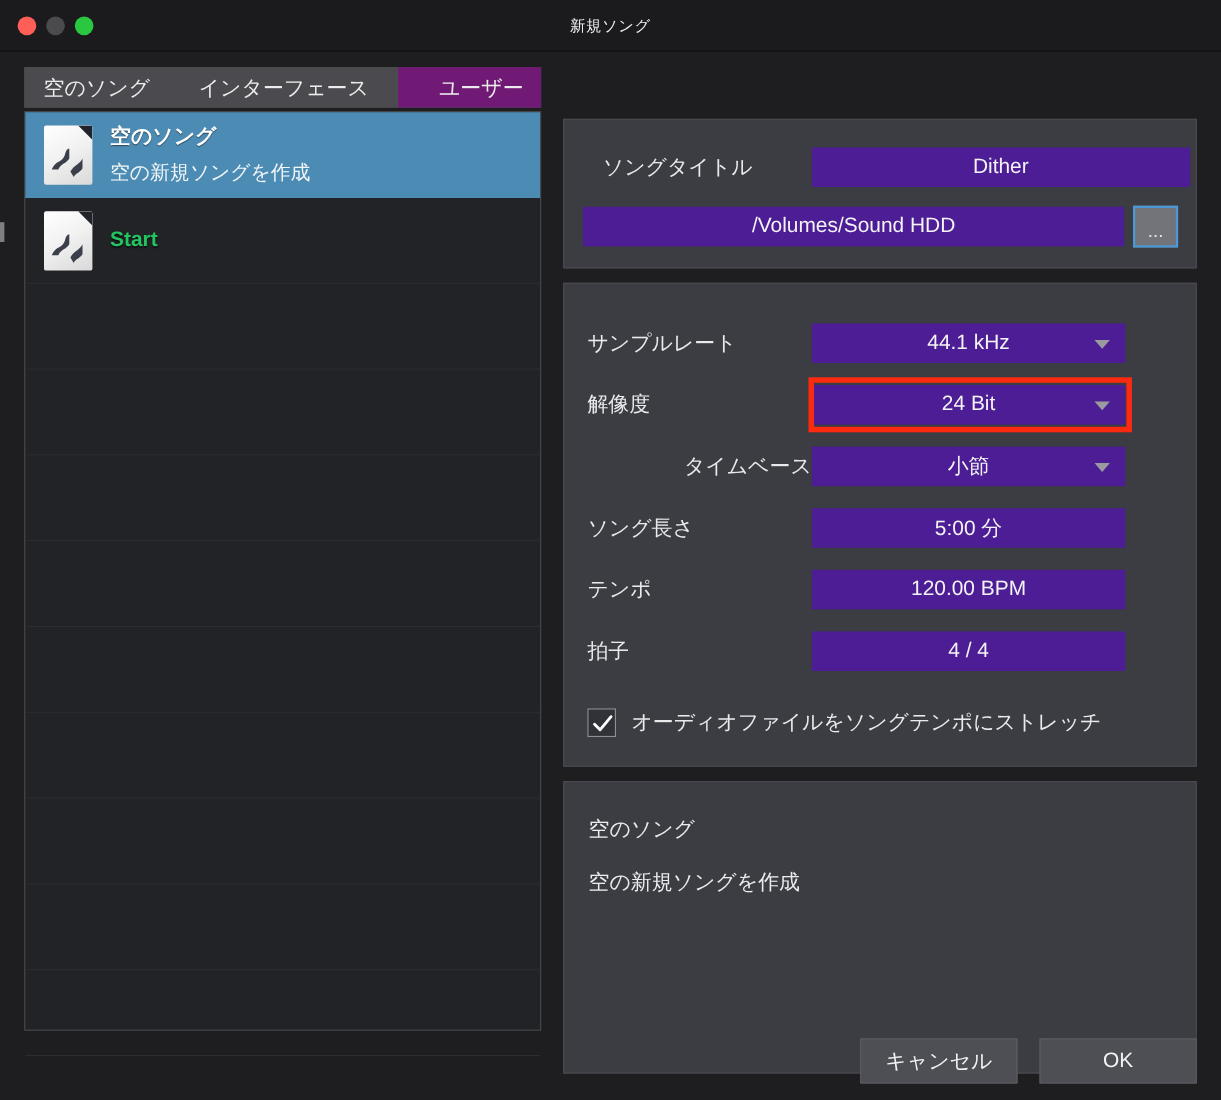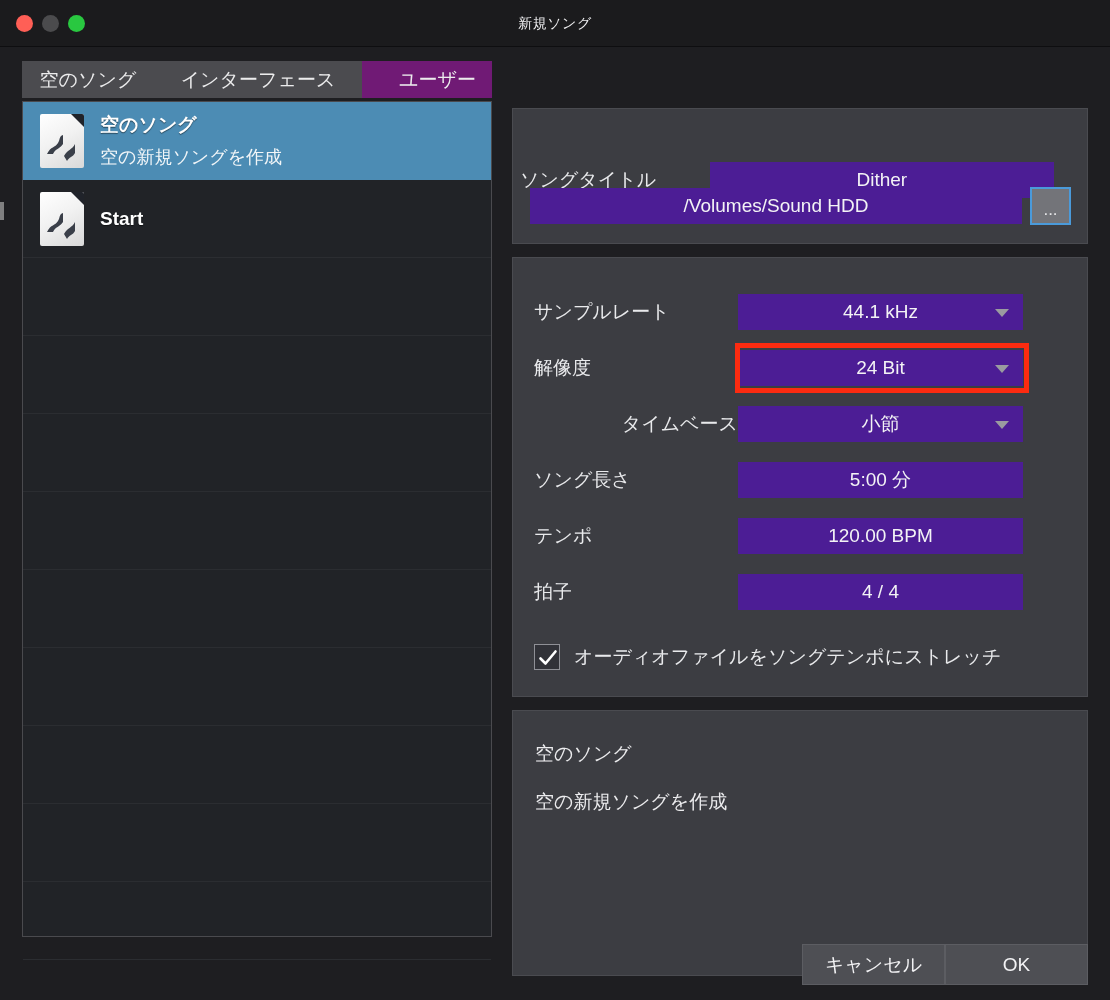--- a/index.html
+++ b/index.html
@@ -126,21 +126,21 @@
     left: 5px; bottom: 6px;
     width: 34px; height: 30px;
   }
   .row-text { margin-left: 16px; line-height: 1.45; }
   .row-title {
     font-size: 19px;
     font-weight: bold;
     color: #ffffff;
     text-shadow: 0 1px 1px rgba(0,0,0,.5);
   }
-  .row.unselected .row-title { color: #ffffff; }
+  .row.unselected .row-title { color: #22c55e; }
   .row-sub { font-size: 18px; color: #f2f6f8; margin-top: 5px; }
 
   
   #right-pane {
     position: absolute;
     left: 512px; top: 14px;
     width: 576px; height: 876px;
   }
 
   .card {
@@ -162,25 +162,24 @@
     color: #f3f3f5;
     font-size: 19px;
     display: flex;
     align-items: center;
     justify-content: center;
     cursor: default;
   }
 
   #row-songtitle {
     position: absolute;
-    left: 7px; top: 25px;
+    left: 35px; top: 25px;
     width: 534px; height: 36px;
     display: flex;
     align-items: center;
-    margin-top: 28px;
   }
   #songtitle-label { width: 190px; }
   #songtitle-field { width: 345px; height: 36px; }
 
   #row-path {
     position: absolute;
     left: 17px; top: 78px;
     width: 542px; height: 38px;
     display: flex;
     align-items: center;
@@ -265,21 +264,21 @@
     left: 22px; top: 78px;
     color: #ececee;
     font-size: 19px;
   }
 
   
   #footer {
     position: absolute;
     right: 22px; bottom: 15px;
     display: flex;
-    gap: 0;
+    gap: 20px;
   }
   .btn {
     height: 41px;
     background: #4e4f54;
     border: 1px solid #5c5d62;
     color: #f2f2f4;
     font-size: 19px;
     display: flex;
     align-items: center;
     justify-content: center;

